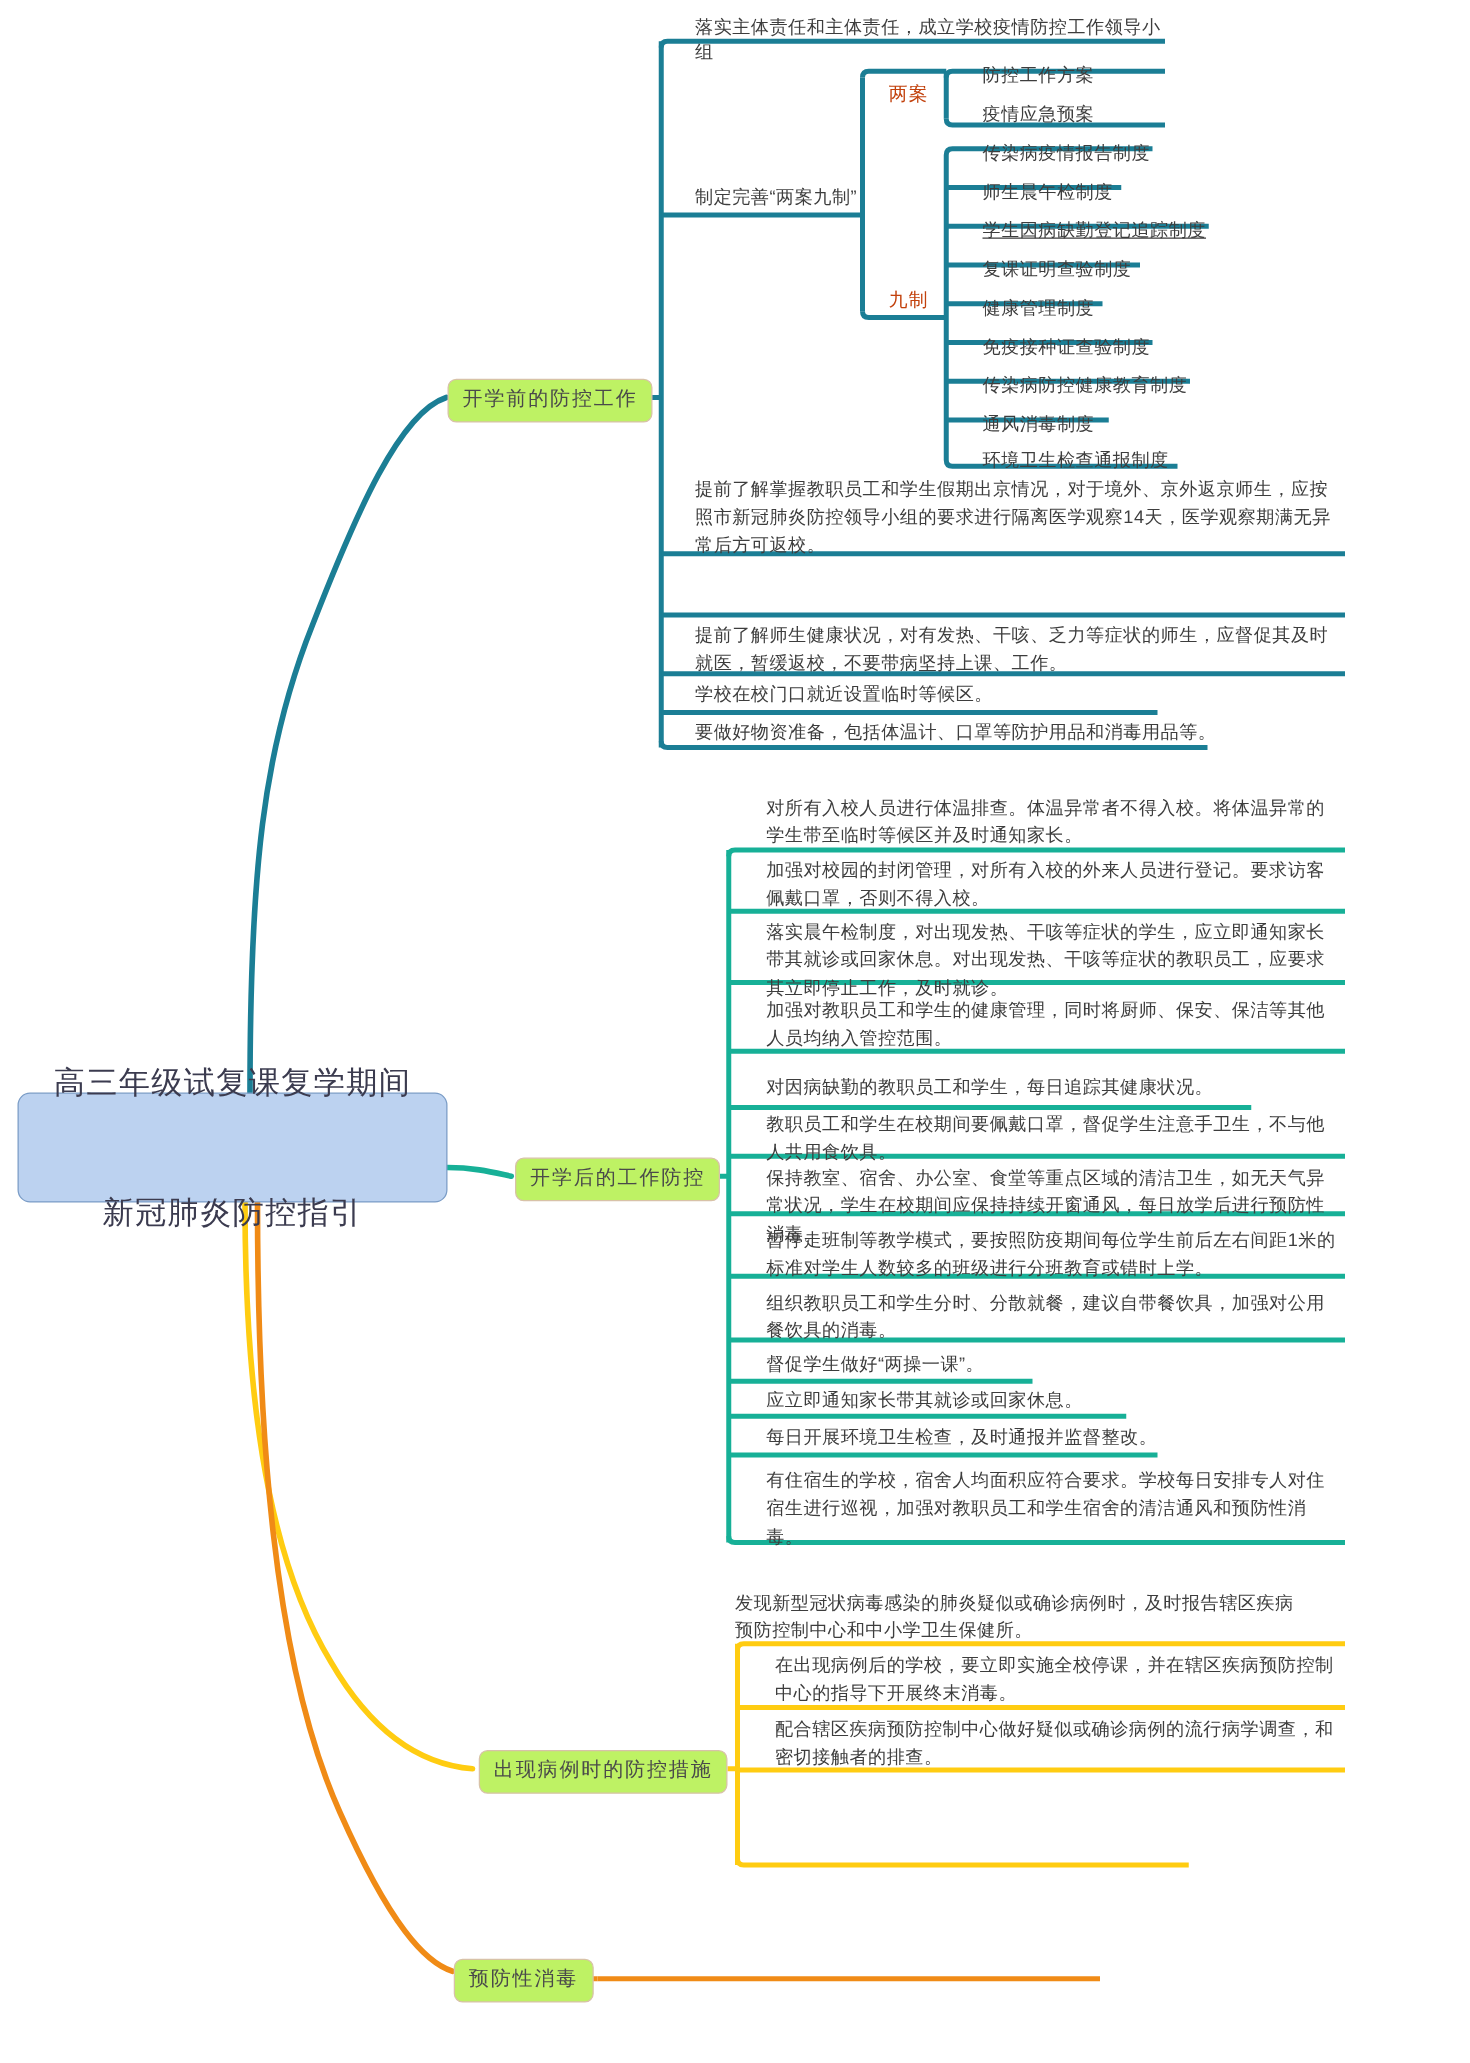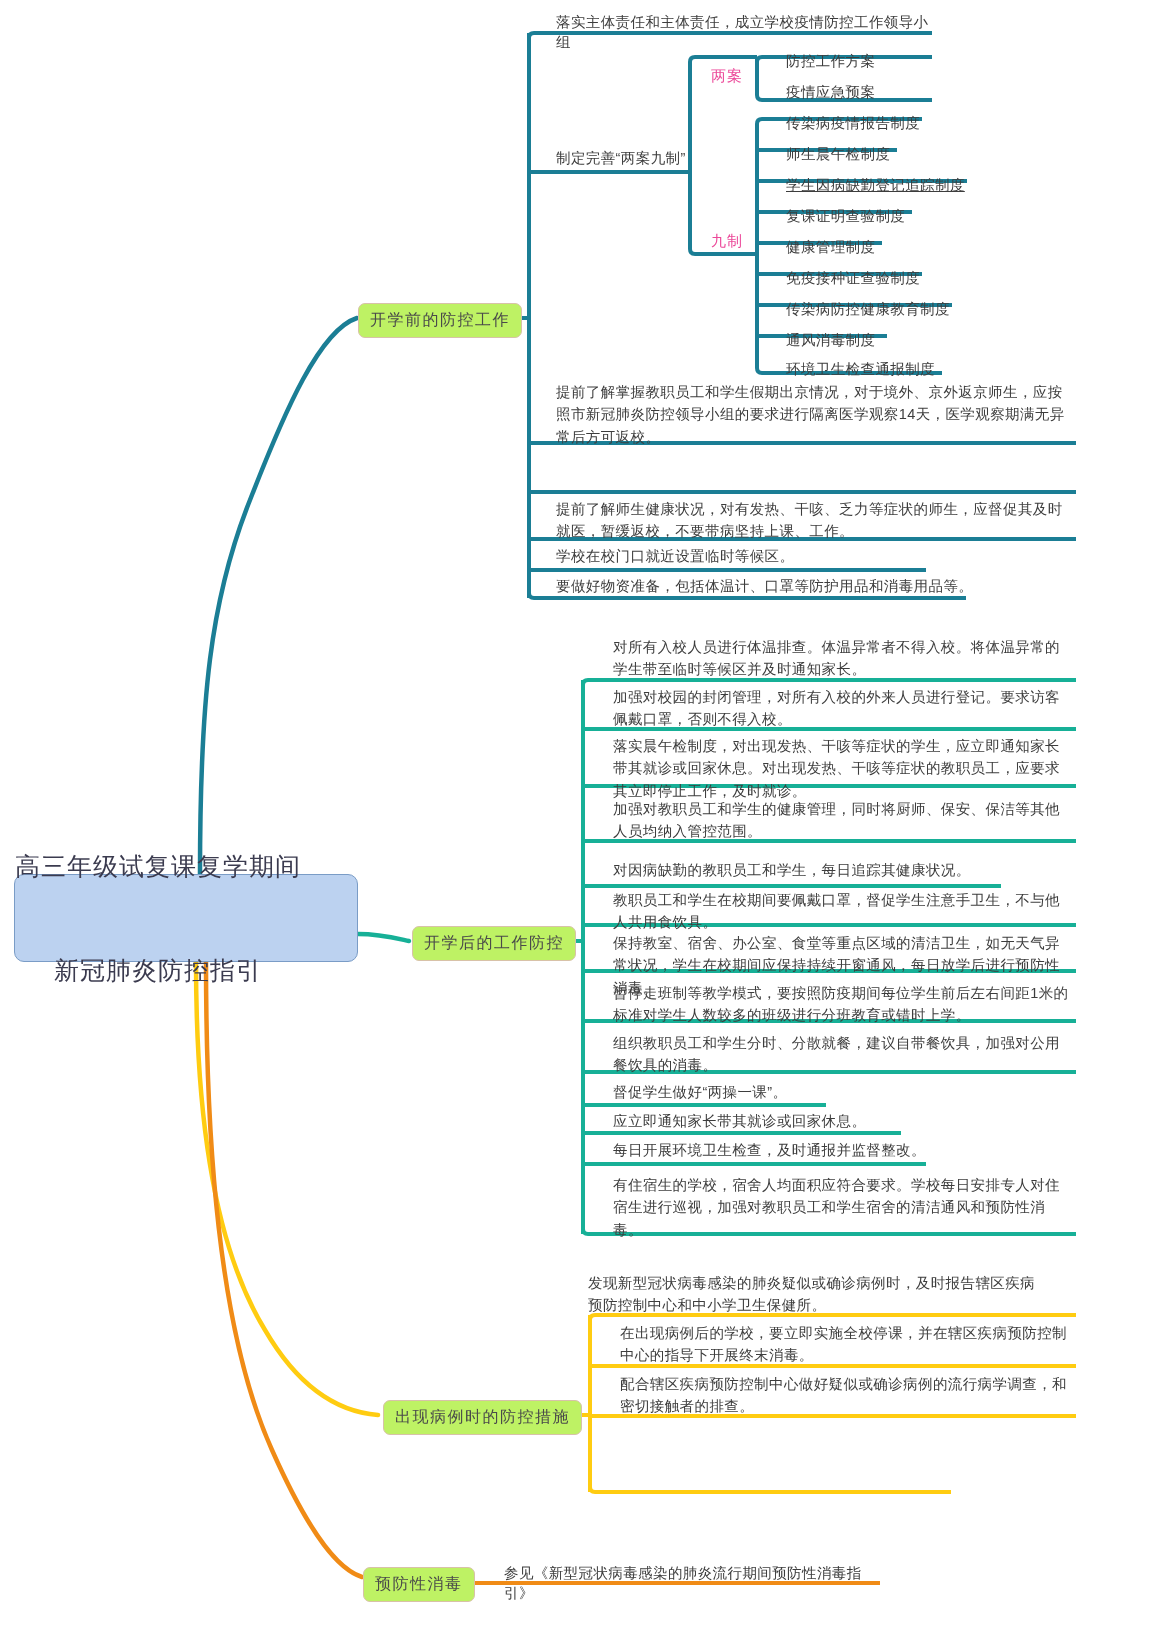--- a/index.html
+++ b/index.html
@@ -39,20 +39,21 @@
   .root-node {
     left: 14px;
     top: 874px;
     width: 344px;
     height: 88px;
     background: #bcd2f0;
     border: 1px solid #7a9cc6;
     border-radius: 10px;
     display: flex;
     align-items: center;
+    justify-content: center;
     text-align: center;
     font-size: 25px;
     color: #3b3b4f;
     letter-spacing: 1px;
   }
   .root-node span { display: block; }
 
   
   .branch-label {
     background: #bef264;
@@ -69,21 +70,21 @@
   .leaf {
     font-size: 14.5px;
     color: #3d3d3d;
     padding: 2px 6px 3px 8px;
     letter-spacing: 0.4px;
   }
   .leaf.para { line-height: 1.55; }
 
   .mid-label {
     font-size: 15px;
-    color: #ec4899;
+    color: #c2410c;
     letter-spacing: 1px;
     white-space: nowrap;
   }
 </style>
 </head>
 <body>
 
 <div id="canvas">
 
   <svg class="svg-layer" viewBox="0 0 1176 1650">
@@ -216,15 +217,14 @@
   </div>
 
   <div class="node leaf para" style="left:580px; top:1270px; width:466px;">发现新型冠状病毒感染的肺炎疑似或确诊病例时，及时报告辖区疾病预防控制中心和中小学卫生保健所。</div>
   <div class="node leaf para" style="left:612px; top:1320px; width:466px;">在出现病例后的学校，要立即实施全校停课，并在辖区疾病预防控制中心的指导下开展终末消毒。</div>
   <div class="node leaf para" style="left:612px; top:1371px; width:466px;">配合辖区疾病预防控制中心做好疑似或确诊病例的流行病学调查，和密切接触者的排查。</div>
 
   <div class="node branch-label" style="left:363px; top:1567px;">
     <span>预防性消毒</span>
   </div>
 
-  <div class="node leaf" style="left:496px; top:1561px; width:400px;">参见《新型冠状病毒感染的肺炎流行期间预防性消毒指引》</div>
 
 </div>
 
 </body></html>

